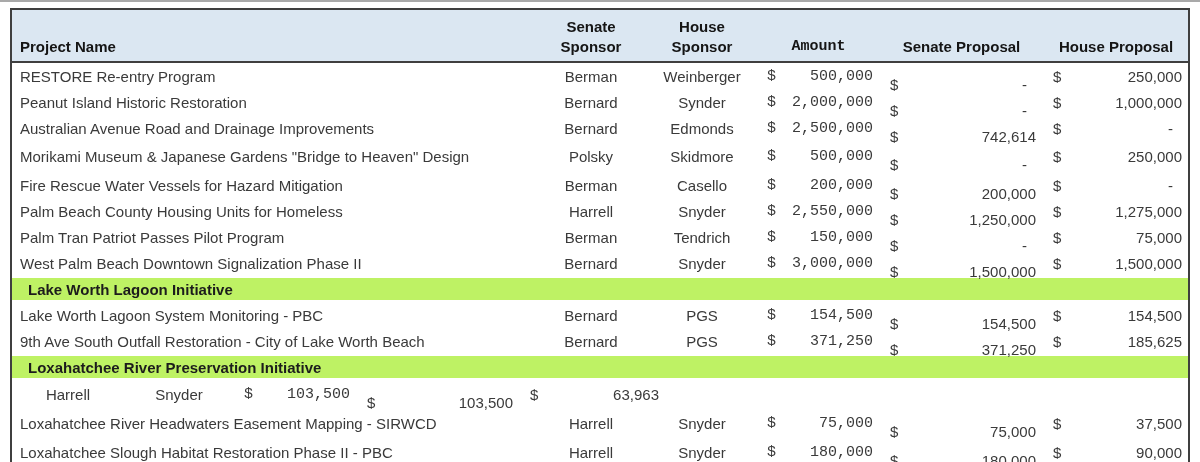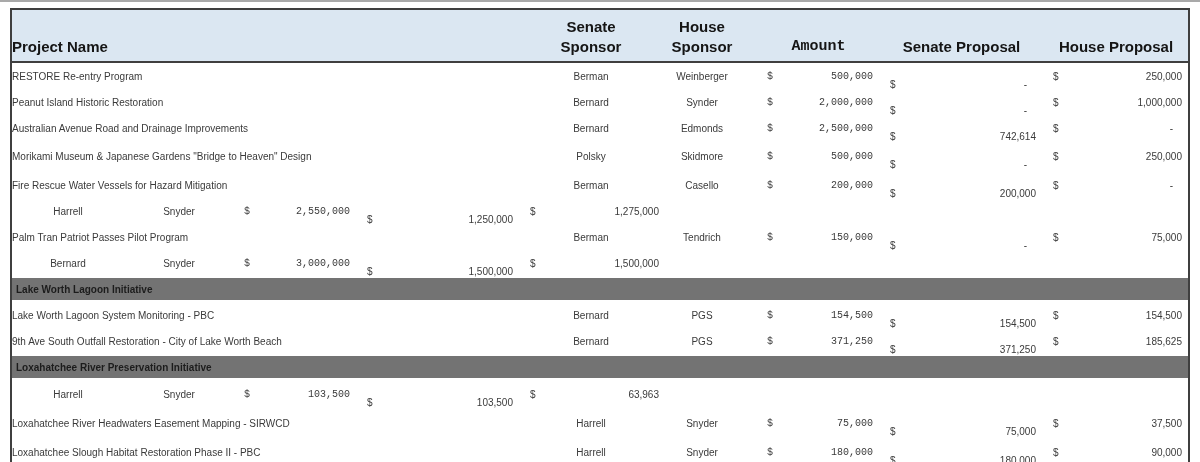--- a/index.html
+++ b/index.html
@@ -25,37 +25,37 @@
     padding-bottom: 4px;
     box-sizing: content-box;
     font-weight: bold; font-size: 15px; color: #151515;
     line-height: 1.35;
   }
   .hcell { flex: none; text-align: center; box-sizing: border-box; }
   .rows { width: 100%; }
   .row {
     display: flex; align-items: center;
     height: 26px;
-    font-size: 10px; color: #3a3a3a;
+    font-size: 15px; color: #3a3a3a;
     background: #ffffff;
     box-sizing: border-box;
   }
   .rows .row:nth-child(4)  { height: 31px; }
   .rows .row:nth-child(13) { height: 28px; }
   .rows .row:nth-child(14) { height: 31px; }
   .row.section {
-    background: #737373;
+    background: #bef264;
     border-top: 2px solid #ffffff;
     border-bottom: 2px solid #ffffff;
     height: 26px;
     font-weight: bold; color: #1c1c1c;
-    padding-left: 4px;
+    padding-left: 16px;
   }
   .cell { flex: none; box-sizing: border-box; white-space: nowrap; overflow: hidden; }
-  .col-project          { width: 523px; text-align: left; }
+  .col-project          { width: 523px; padding-left: 8px; text-align: left; }
   .col-senate_sponsor   { width: 112px; text-align: center; }
   .col-house_sponsor    { width: 110px; text-align: center; }
   .col-amount_requested { width: 123px; font-family: Liberation Mono, monospace; }
   .col-senate_proposal  { width: 163px; margin-top: 16px; }
   .col-house_proposal   { width: 146px; }
   .money { display: flex; justify-content: space-between; align-items: center; padding: 0 7px 0 10px; }
   .money .cur { flex: none; }
   .money .val { flex: none; text-align: right; }
   .money .val.dash { padding-right: 9px; }
   .hcell.col-amount_requested, .hcell.col-senate_proposal, .hcell.col-house_proposal { text-align: center; }
@@ -168,20 +168,21 @@
         <div class="cell money col-senate_proposal">
           <div class="cur">$</div>
           <div class="val">200,000</div>
         </div>
         <div class="cell money col-house_proposal">
           <div class="cur">$</div>
           <div class="val dash">-</div>
         </div>
       </div>
       <div class="row">
+        <div class="cell col-project">Palm Beach County Housing Units for Homeless</div>
         <div class="cell col-senate_sponsor">Harrell</div>
         <div class="cell col-house_sponsor">Snyder</div>
         <div class="cell money col-amount_requested">
           <div class="cur">$</div>
           <div class="val">2,550,000</div>
         </div>
         <div class="cell money col-senate_proposal">
           <div class="cur">$</div>
           <div class="val">1,250,000</div>
         </div>
@@ -201,20 +202,21 @@
         <div class="cell money col-senate_proposal">
           <div class="cur">$</div>
           <div class="val dash">-</div>
         </div>
         <div class="cell money col-house_proposal">
           <div class="cur">$</div>
           <div class="val">75,000</div>
         </div>
       </div>
       <div class="row">
+        <div class="cell col-project">West Palm Beach Downtown Signalization Phase II</div>
         <div class="cell col-senate_sponsor">Bernard</div>
         <div class="cell col-house_sponsor">Snyder</div>
         <div class="cell money col-amount_requested">
           <div class="cur">$</div>
           <div class="val">3,000,000</div>
         </div>
         <div class="cell money col-senate_proposal">
           <div class="cur">$</div>
           <div class="val">1,500,000</div>
         </div>

